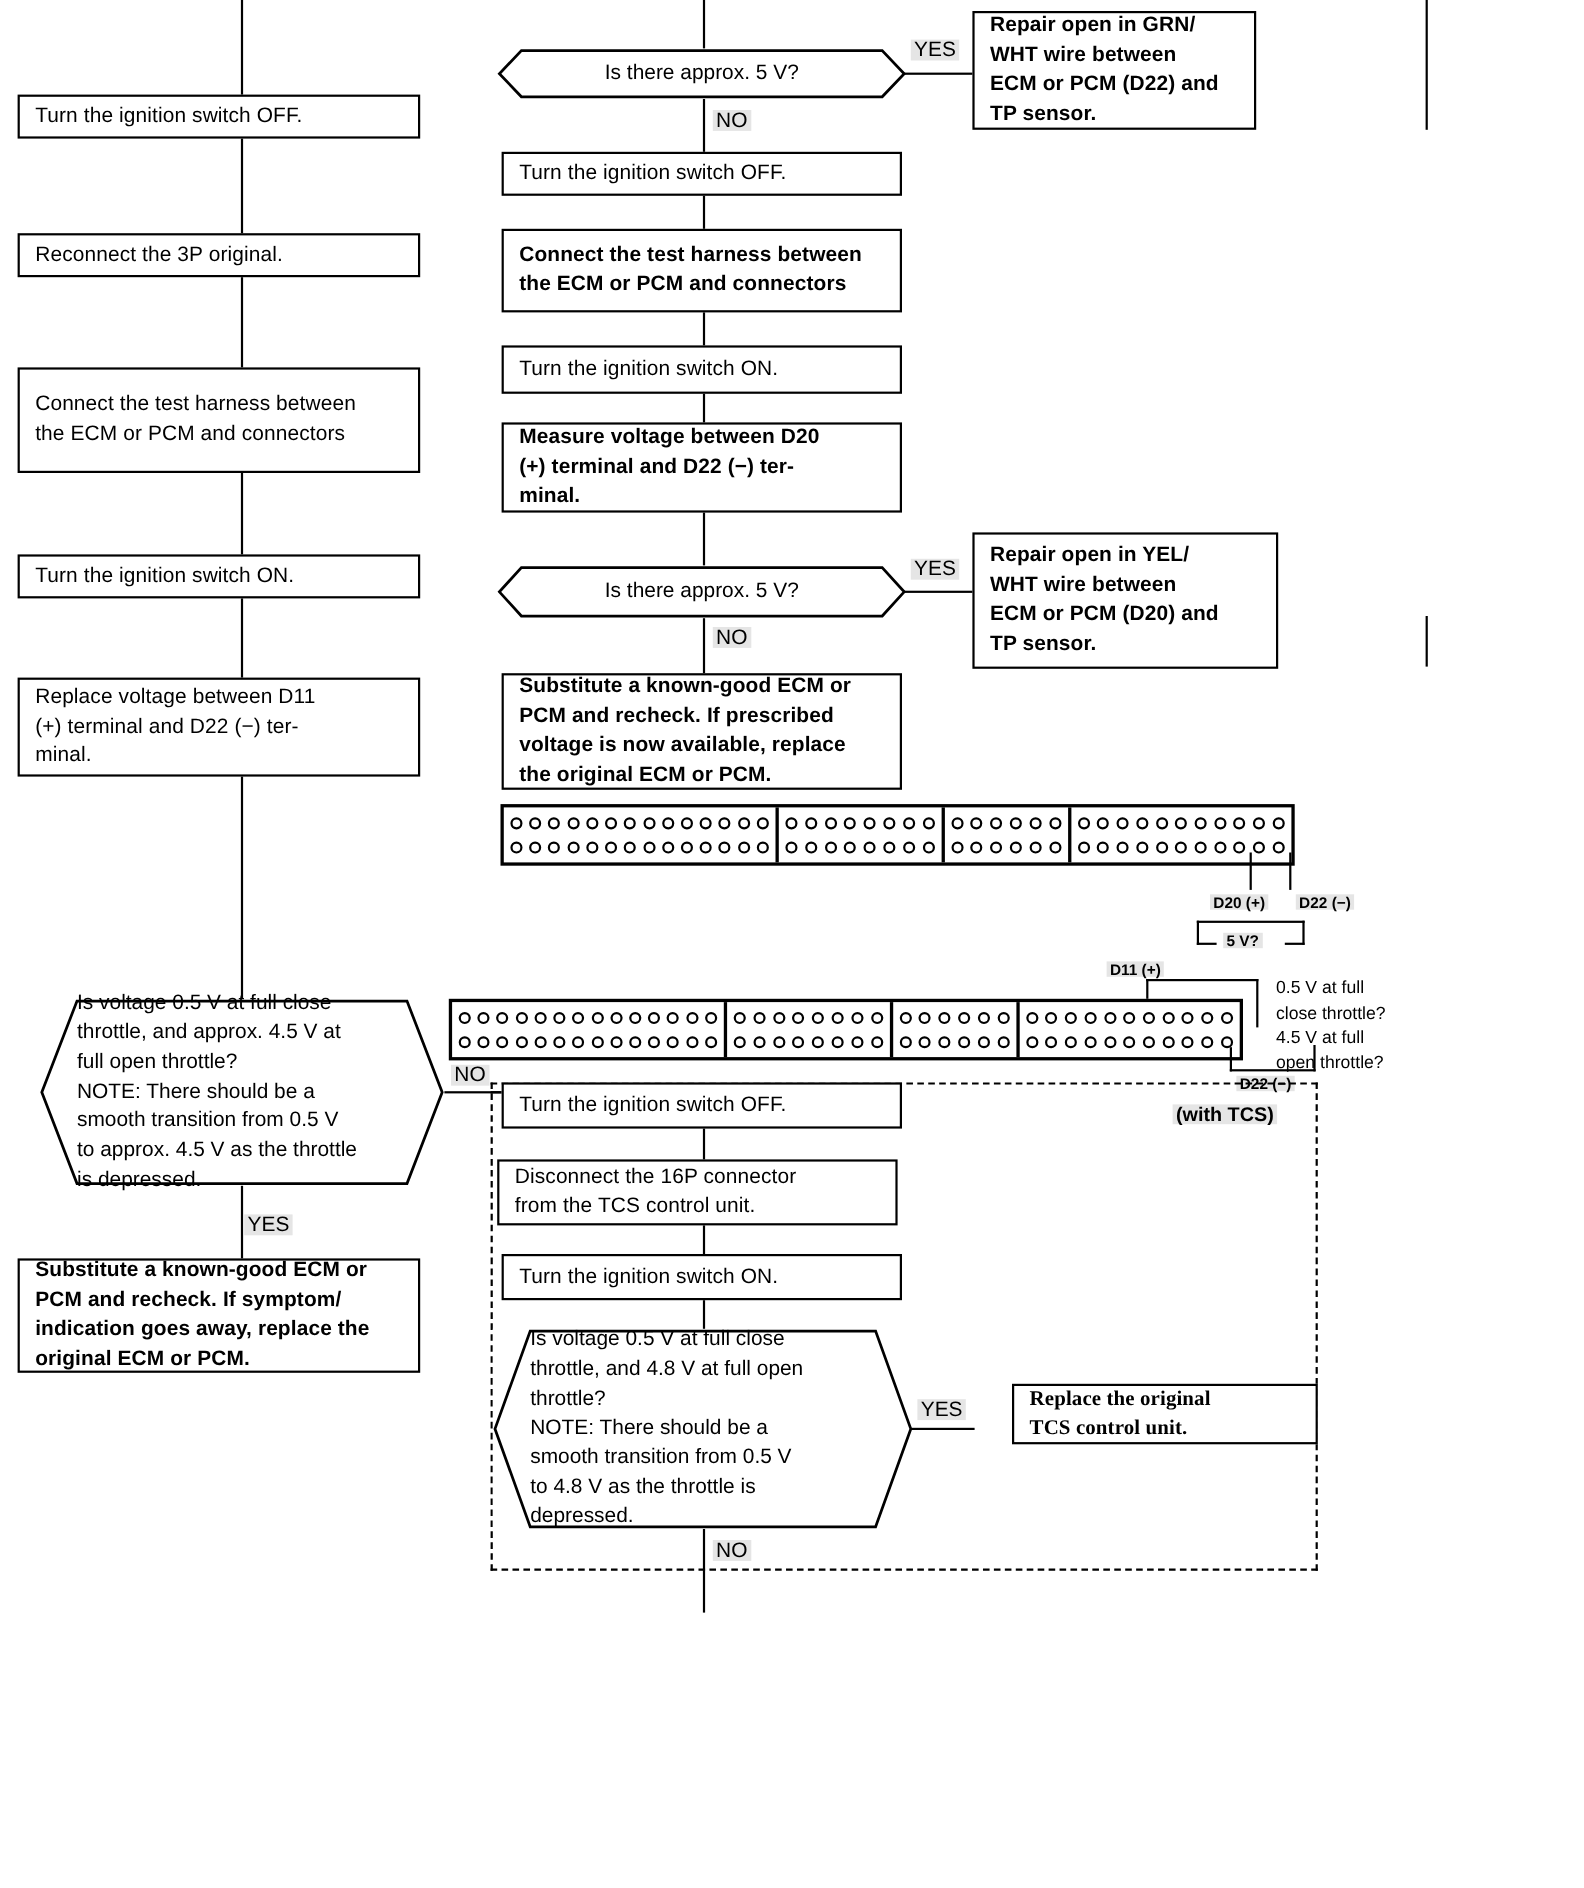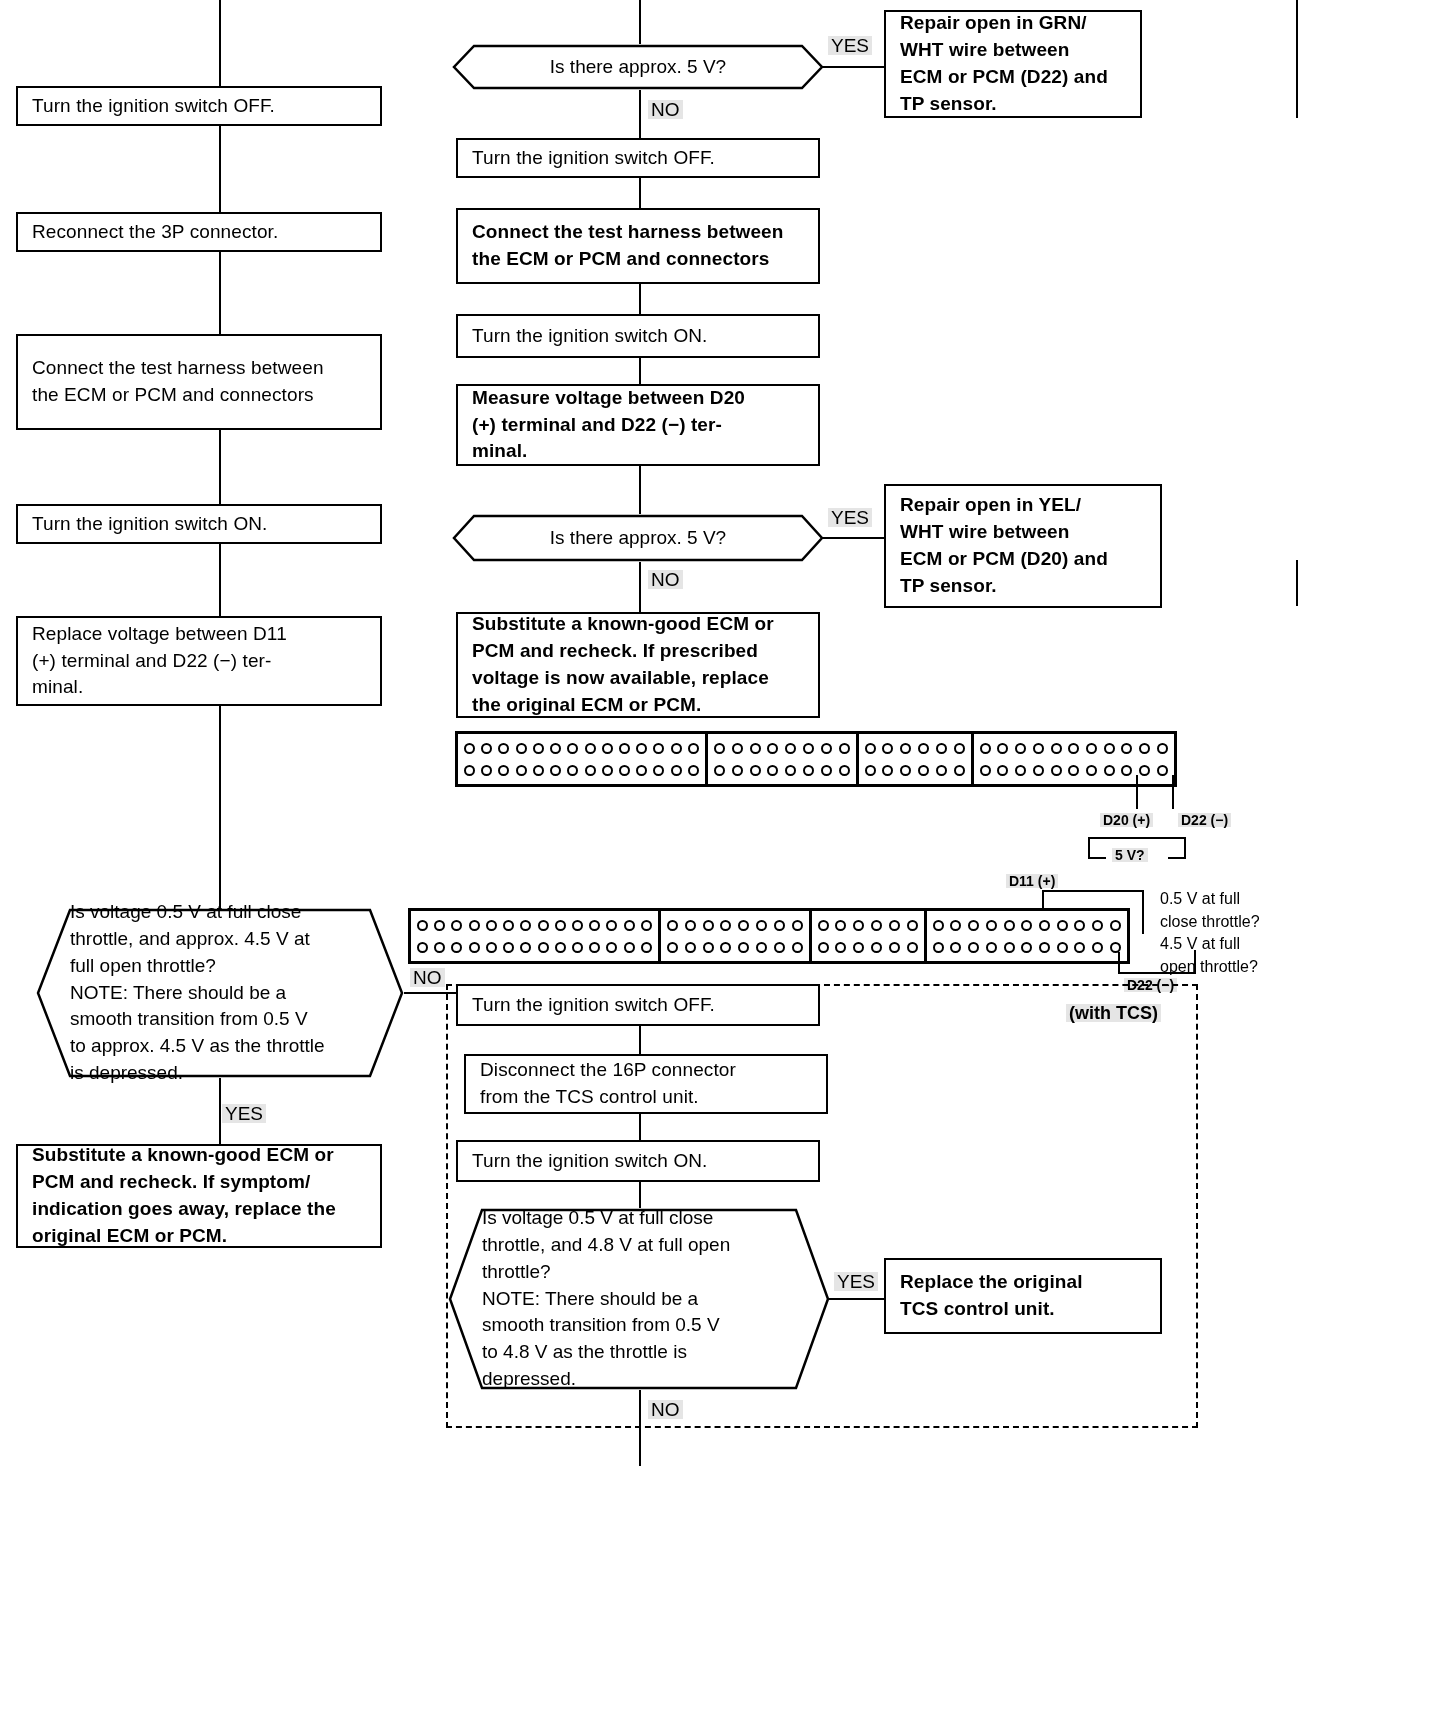--- a/index.html
+++ b/index.html
@@ -103,21 +103,21 @@
 
   <div class="ln v" style="left:219px;top:0;height:98px;"></div>
 
   <div class="box" style="left:16px;top:86px;width:366px;height:40px;">
     <span class="t">Turn the ignition switch OFF.</span>
   </div>
 
   <div class="ln v" style="left:219px;top:126px;height:88px;"></div>
 
   <div class="box" style="left:16px;top:212px;width:366px;height:40px;">
-    <span class="t">Reconnect the 3P connector.</span>
+    <span class="t">Reconnect the 3P original.</span>
   </div>
 
   <div class="ln v" style="left:219px;top:252px;height:84px;"></div>
 
   <div class="box" style="left:16px;top:334px;width:366px;height:96px;">
     <span class="t">Connect the test harness between
 the ECM or PCM and connectors</span>
   </div>
 
   <div class="ln v" style="left:219px;top:430px;height:76px;"></div>
@@ -482,21 +482,21 @@
   <div class="lbl plain" style="left:1066px;top:1004px;">(with TCS)</div>
 
   <div class="ln h" style="left:446px;top:992px;width:20px;"></div>
 
   <div class="box" style="left:456px;top:984px;width:364px;height:42px;">
     <span class="t">Turn the ignition switch OFF.</span>
   </div>
 
   <div class="ln v" style="left:639px;top:1026px;height:30px;"></div>
 
-  <div class="box" style="left:464px;top:1054px;width:364px;height:60px;">
+  <div class="box" style="left:452px;top:1054px;width:364px;height:60px;">
     <span class="t">Disconnect the 16P connector
 from the TCS control unit.</span>
   </div>
 
   <div class="ln v" style="left:639px;top:1114px;height:28px;"></div>
 
   <div class="box" style="left:456px;top:1140px;width:364px;height:42px;">
     <span class="t">Turn the ignition switch ON.</span>
   </div>
 
@@ -511,21 +511,21 @@
 throttle?
 NOTE: There should be a
 smooth transition from 0.5 V
 to 4.8 V as the throttle is
 depressed.</span>
   </div>
 
   <div class="ln h" style="left:828px;top:1298px;width:58px;"></div>
   <div class="lbl" style="left:834px;top:1272px;">YES</div>
 
-  <div class="box bold" style="left:884px;top:1258px;width:278px;height:76px;">
+  <div class="box bold" style="left:920px;top:1258px;width:278px;height:55px;font-family:Liberation Serif, serif;">
     <span class="t">Replace the original
 TCS control unit.</span>
   </div>
 
   <div class="ln v" style="left:639px;top:1390px;height:76px;"></div>
   <div class="lbl" style="left:648px;top:1400px;">NO</div>
 
 
 </div>
 

